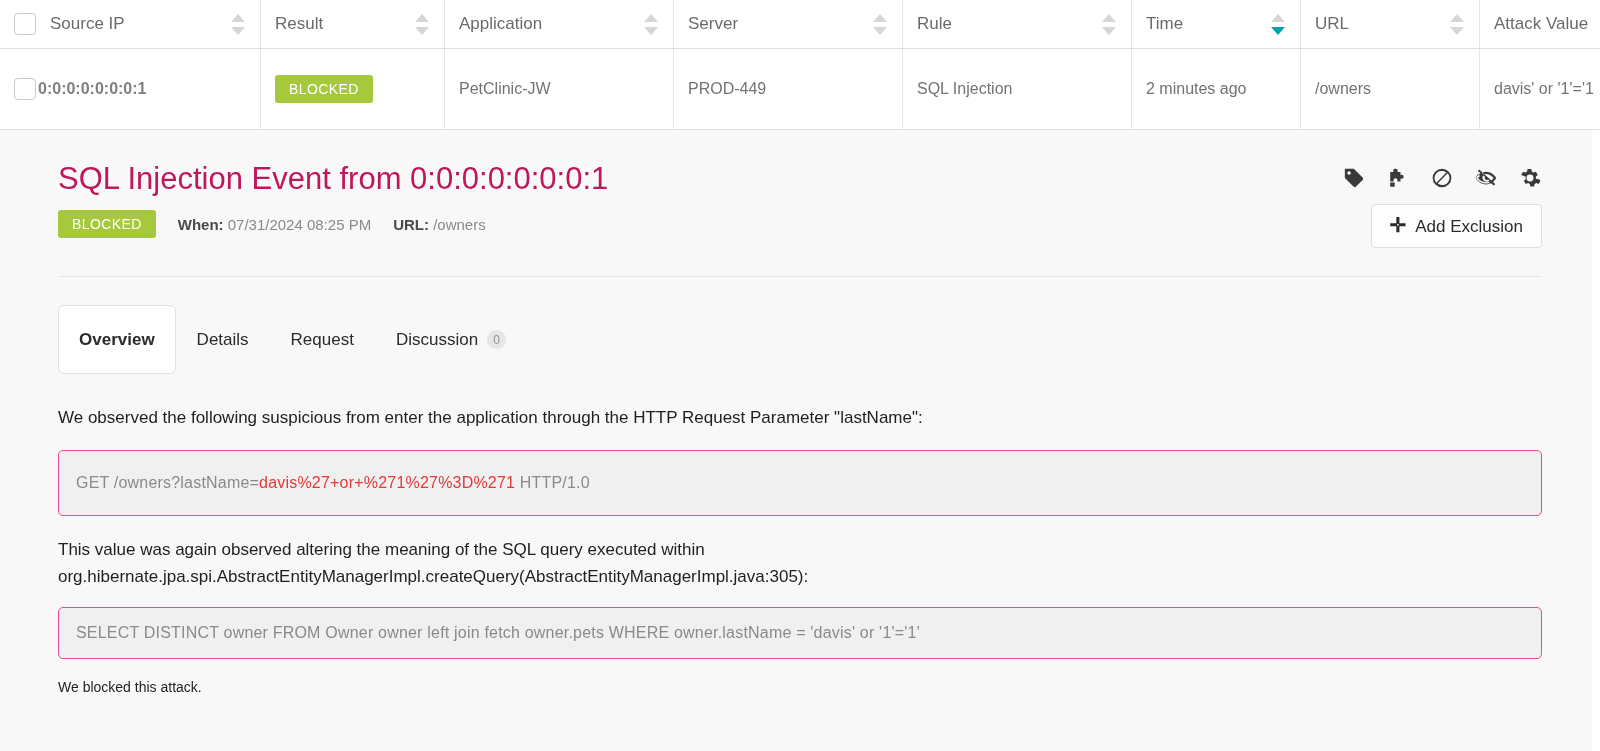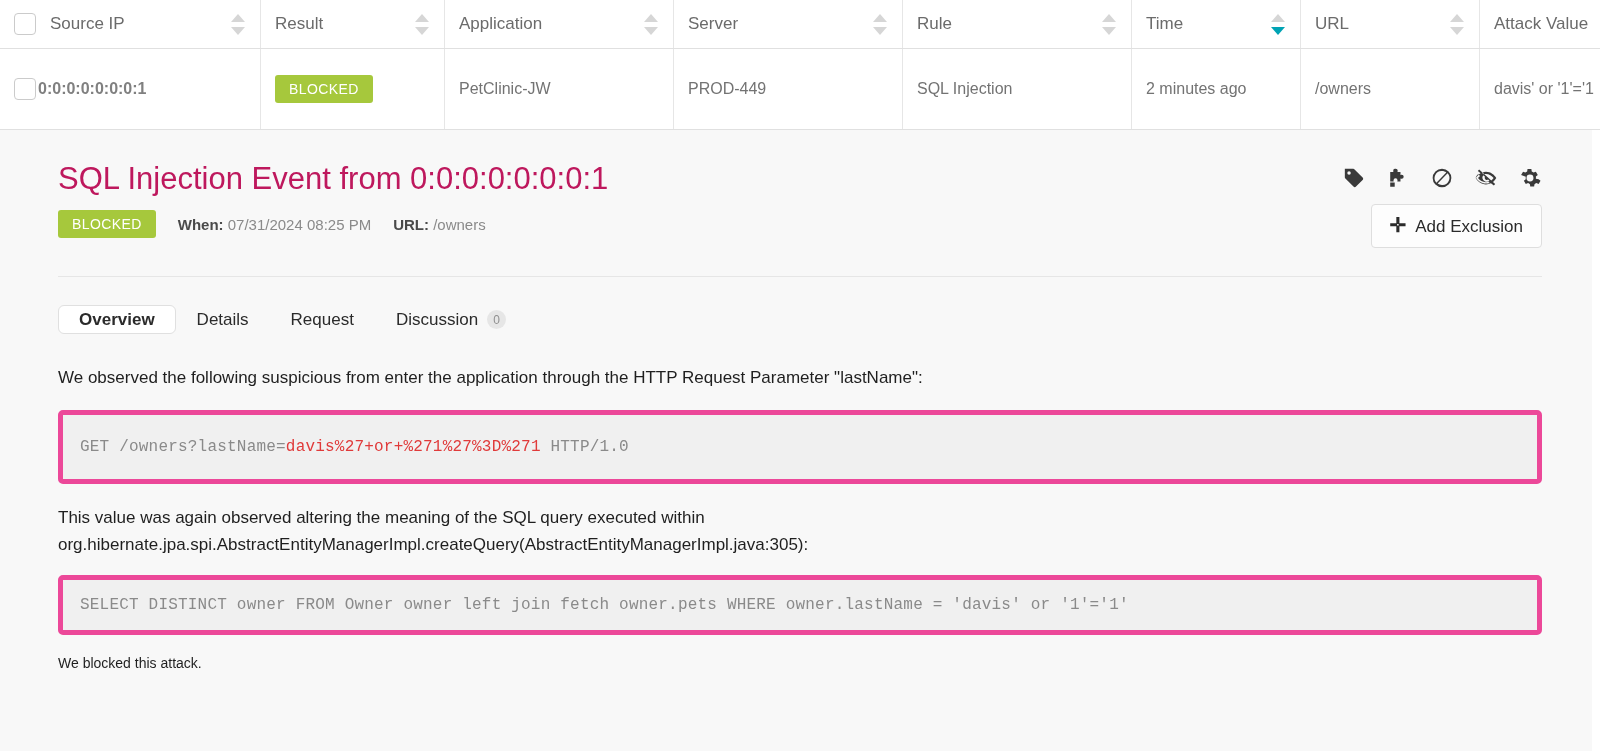--- a/index.html
+++ b/index.html
@@ -185,21 +185,21 @@
   
   .tabs {
     display: flex;
     align-items: stretch;
     gap: 0;
     margin-bottom: 30px;
   }
   .tab {
     font-size: 17px;
     color: #2b2b2b;
-    padding: 4px 20px;
+    padding: 24px 20px;
     cursor: pointer;
     border: 1px solid transparent;
     border-radius: 6px;
     line-height: 1;
     display: inline-flex;
     align-items: center;
     gap: 9px;
     white-space: nowrap;
   }
   .tab.active {
@@ -224,24 +224,24 @@
   
   .para {
     font-size: 17px;
     color: #1f1f1f;
     line-height: 1.62;
     margin: 0 0 18px 0;
   }
   .para.tight { margin-bottom: 16px; }
   .codeblock {
     background: #f0f0f0;
-    border: 5px solid #ec4899;
+    border: 1px solid #ec4899;
     border-radius: 5px;
     padding: 23px 17px;
-    font-family: Liberation Mono, monospace;
+    font-family: Liberation Sans, sans-serif;
     font-size: 16px;
     color: #8a8a8a;
     margin: 0 0 20px 0;
     white-space: pre;
     overflow: hidden;
     letter-spacing: .2px;
   }
   .codeblock.single {
     padding: 16px 17px;
   }

